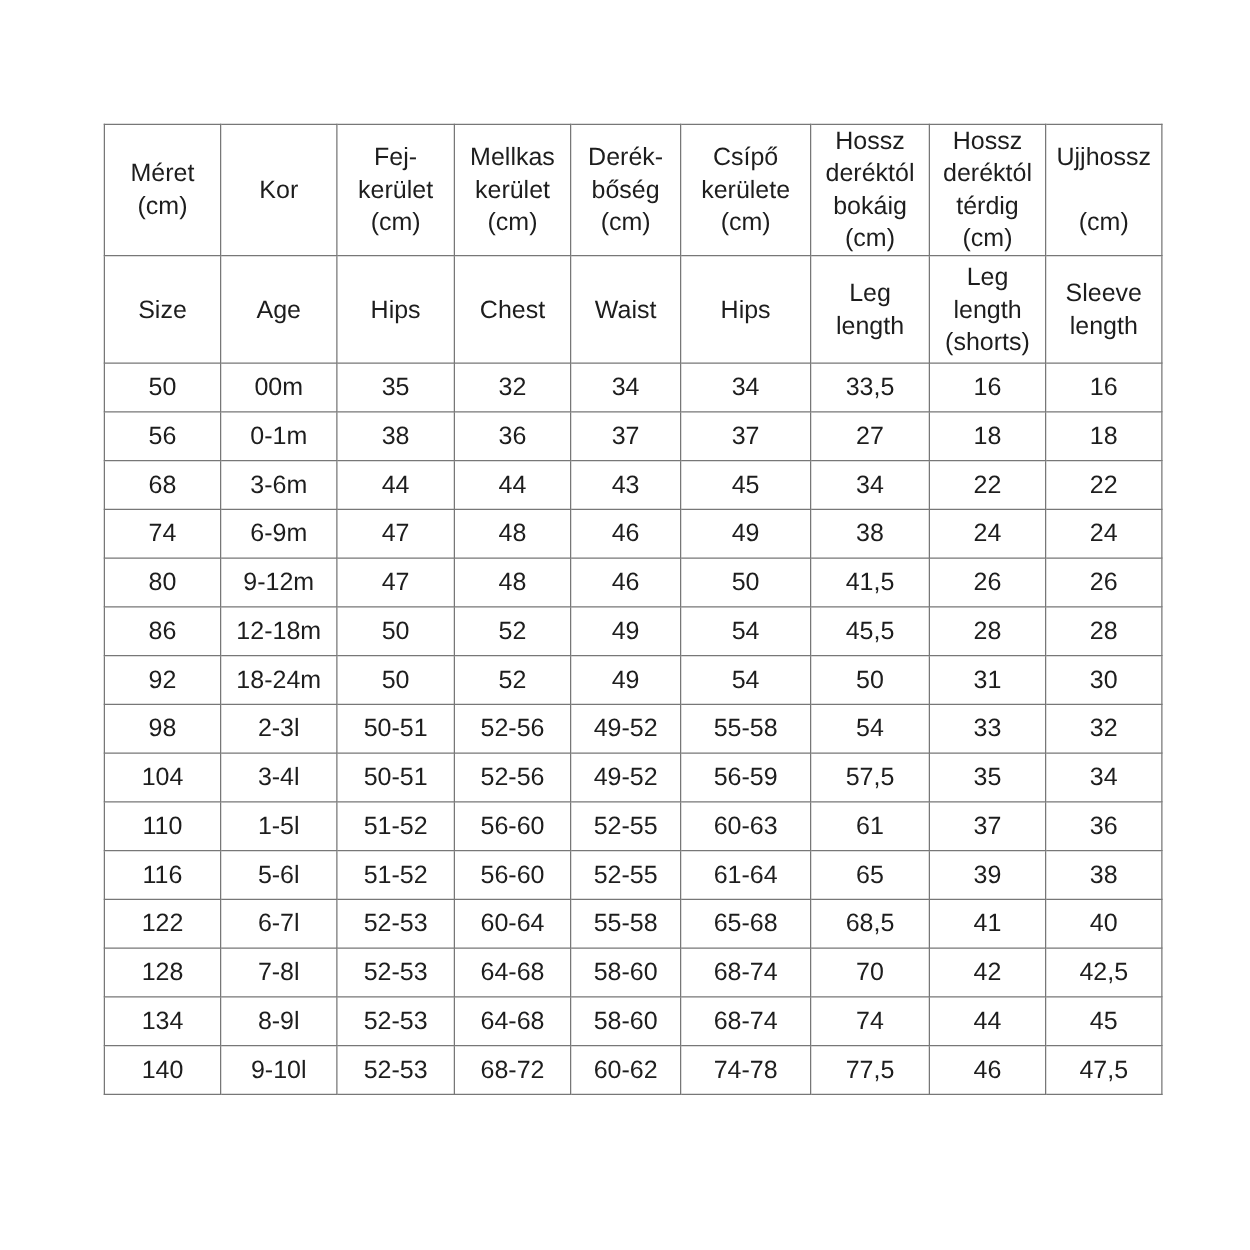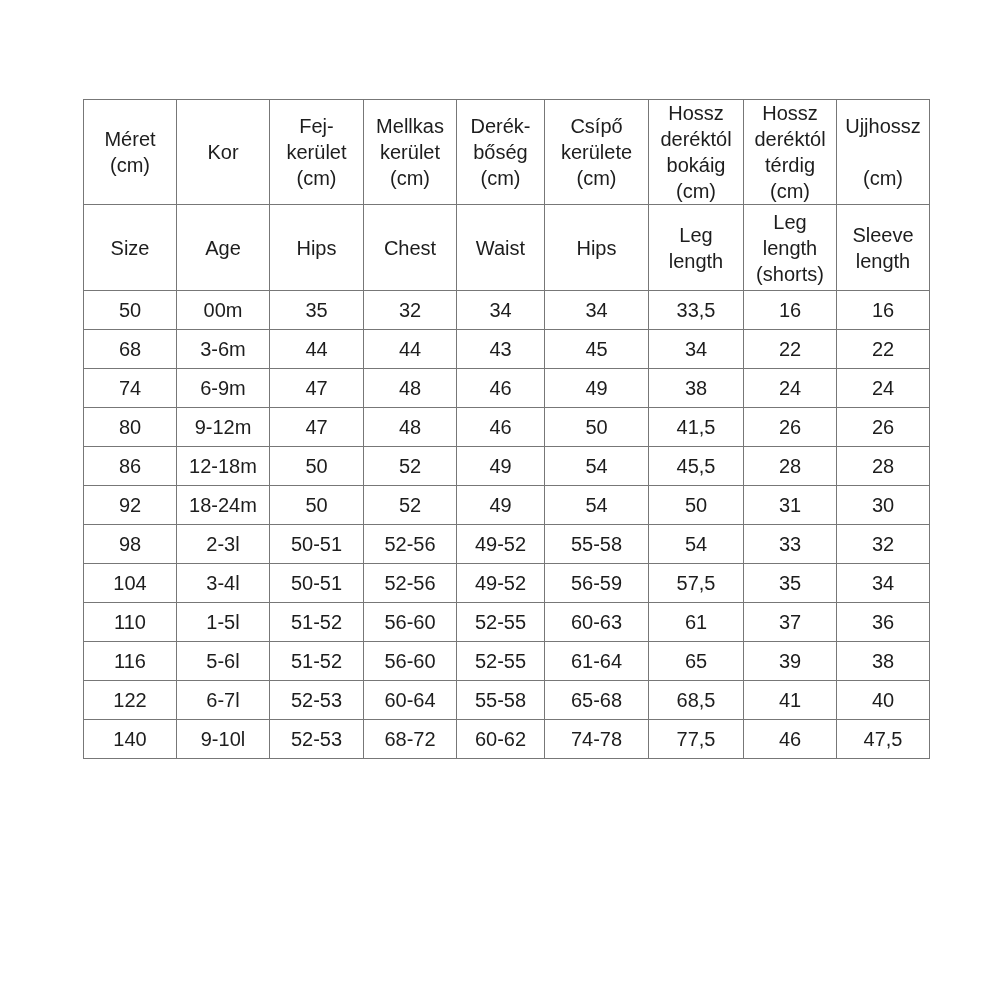--- a/index.html
+++ b/index.html
@@ -116,20 +116,31 @@
           <td>00m</td>
           <td>35</td>
           <td>32</td>
           <td>34</td>
           <td>34</td>
           <td>33,5</td>
           <td>16</td>
           <td>16</td>
         </tr>
         <tr>
+          <td>56</td>
+          <td>0-1m</td>
+          <td>38</td>
+          <td>36</td>
+          <td>37</td>
+          <td>37</td>
+          <td>27</td>
+          <td>18</td>
+          <td>18</td>
+        </tr>
+        <tr>
           <td>68</td>
           <td>3-6m</td>
           <td>44</td>
           <td>44</td>
           <td>43</td>
           <td>45</td>
           <td>34</td>
           <td>22</td>
           <td>22</td>
         </tr>
@@ -226,20 +237,42 @@
           <td>6-7l</td>
           <td>52-53</td>
           <td>60-64</td>
           <td>55-58</td>
           <td>65-68</td>
           <td>68,5</td>
           <td>41</td>
           <td>40</td>
         </tr>
         <tr>
+          <td>128</td>
+          <td>7-8l</td>
+          <td>52-53</td>
+          <td>64-68</td>
+          <td>58-60</td>
+          <td>68-74</td>
+          <td>70</td>
+          <td>42</td>
+          <td>42,5</td>
+        </tr>
+        <tr>
+          <td>134</td>
+          <td>8-9l</td>
+          <td>52-53</td>
+          <td>64-68</td>
+          <td>58-60</td>
+          <td>68-74</td>
+          <td>74</td>
+          <td>44</td>
+          <td>45</td>
+        </tr>
+        <tr>
           <td>140</td>
           <td>9-10l</td>
           <td>52-53</td>
           <td>68-72</td>
           <td>60-62</td>
           <td>74-78</td>
           <td>77,5</td>
           <td>46</td>
           <td>47,5</td>
         </tr>

